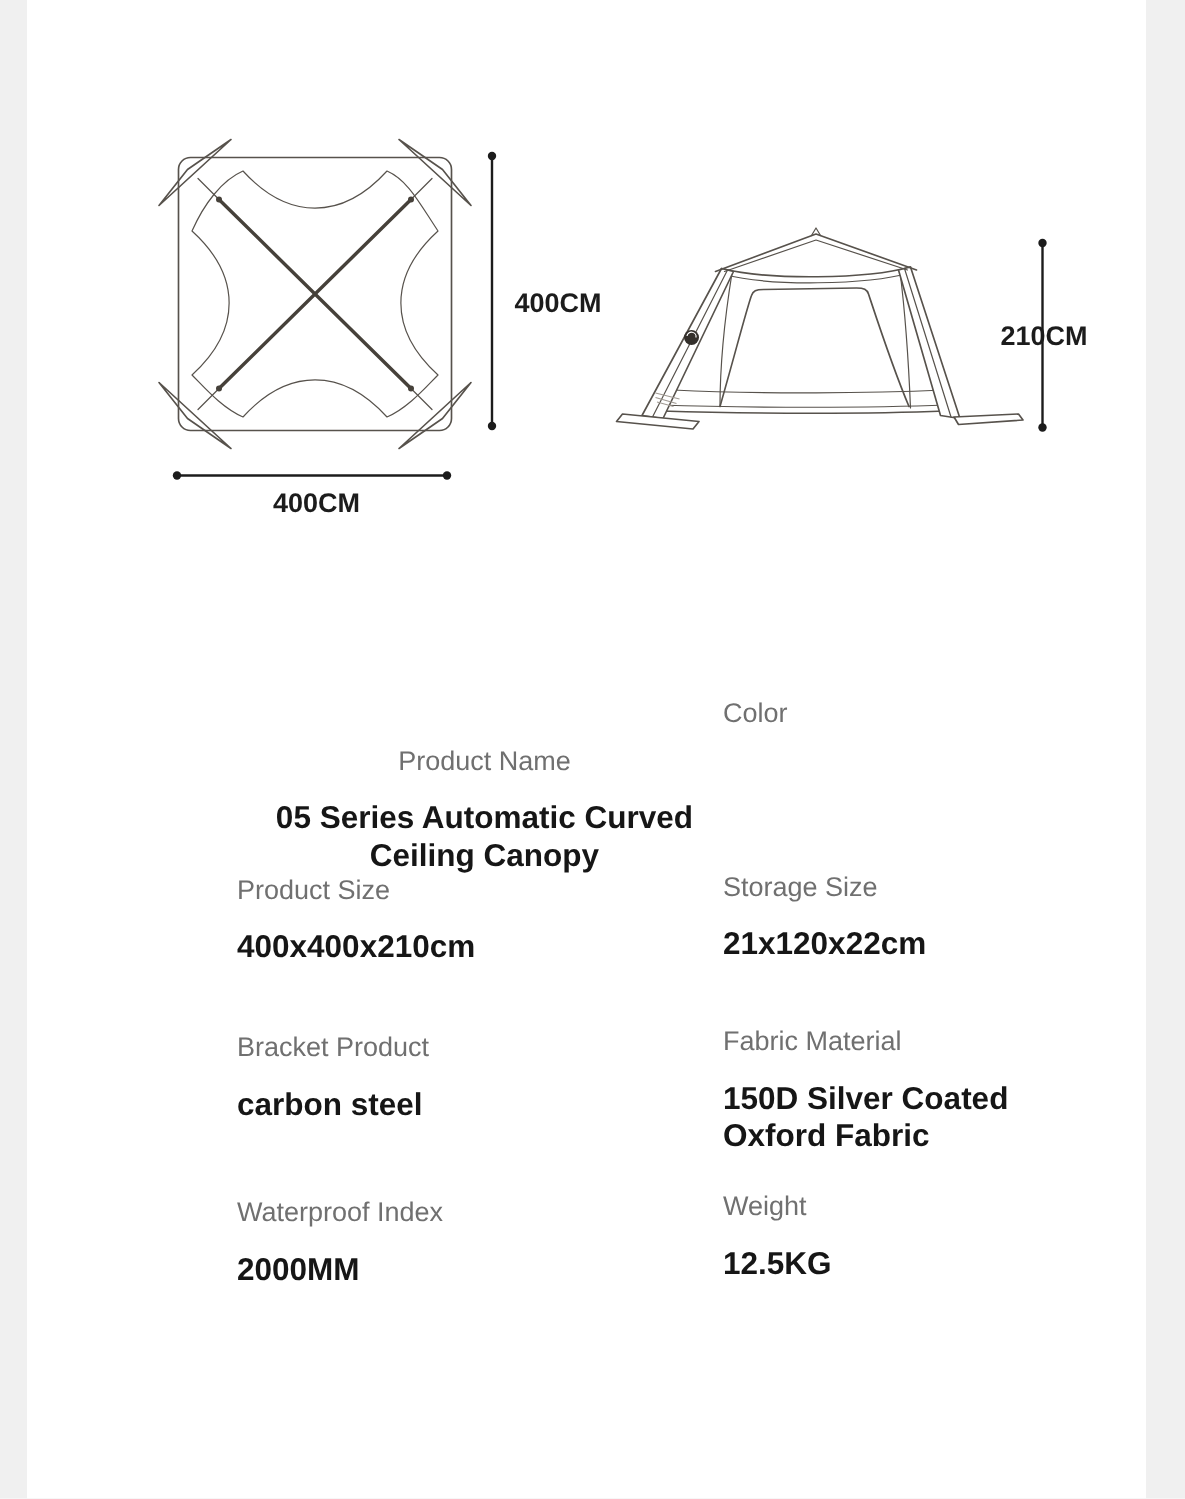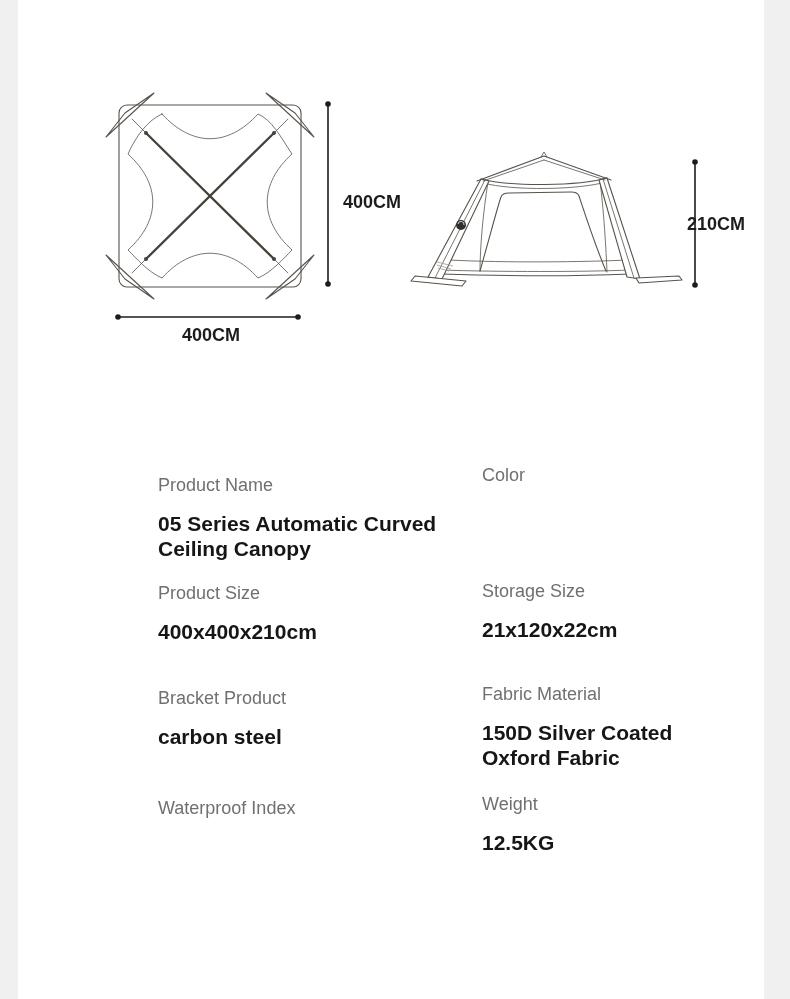--- a/index.html
+++ b/index.html
@@ -20,28 +20,28 @@
   .knot  { fill:var(--pole,#46413a); }
   .dim-line { fill:none; stroke:var(--dim,#1c1c1c); stroke-width:1.6; }
   .dim-dot  { fill:var(--dim,#1c1c1c); }
   .micro { fill:none; stroke:#a09a93; stroke-width:0.8; }
   .logo-dot { fill:#332f2b; }
   .logo-mark { fill:none; stroke:#ffffff; stroke-width:0.8; }
 
   .dim-label { position:absolute; font-size:18px; font-weight:600; color:var(--dim,#1c1c1c); letter-spacing:0; white-space:nowrap; }
   #dim-top-v { left:325px; top:192px; }
   #dim-top-h { left:164px; top:325px; width:58px; text-align:center; }
-  #dim-side  { left:669px; top:214px; }
+  #dim-side  { left:649px; top:214px; }
 
   .spec-item { position:absolute; }
   .spec-label { font-size:18px; line-height:22px; color:var(--label,#707070); }
   .spec-value { margin-top:15px; font-size:21px; line-height:25px; font-weight:bold; color:var(--value,#161616); }
   .col-left  { left:140px; width:330px; }
   .col-right { left:464px; width:230px; }
-  #spec-0 { top:474px; }
+  #spec-0 { top:496px;text-align:center; }
   #spec-1 { top:464px; }
   #spec-2 { top:582px; }
   #spec-3 { top:580px; }
   #spec-4 { top:687px; }
   #spec-5 { top:683px; }
   #spec-6 { top:797px; }
   #spec-7 { top:793px; }
 </style>
 </head>
 <body>
@@ -140,20 +140,21 @@
     <div class="spec-item col-left" id="spec-4">
       <div class="spec-label">Bracket Product</div>
       <div class="spec-value">carbon steel</div>
     </div>
     <div class="spec-item col-right" id="spec-5">
       <div class="spec-label">Fabric Material</div>
       <div class="spec-value">150D Silver Coated Oxford Fabric</div>
     </div>
     <div class="spec-item col-left" id="spec-6">
       <div class="spec-label">Waterproof Index</div>
+      <div class="spec-value">2000MM</div>
     </div>
     <div class="spec-item col-right" id="spec-7">
       <div class="spec-label">Weight</div>
       <div class="spec-value">12.5KG</div>
     </div>
 
   </div>
 </div>
 
 </body></html>

